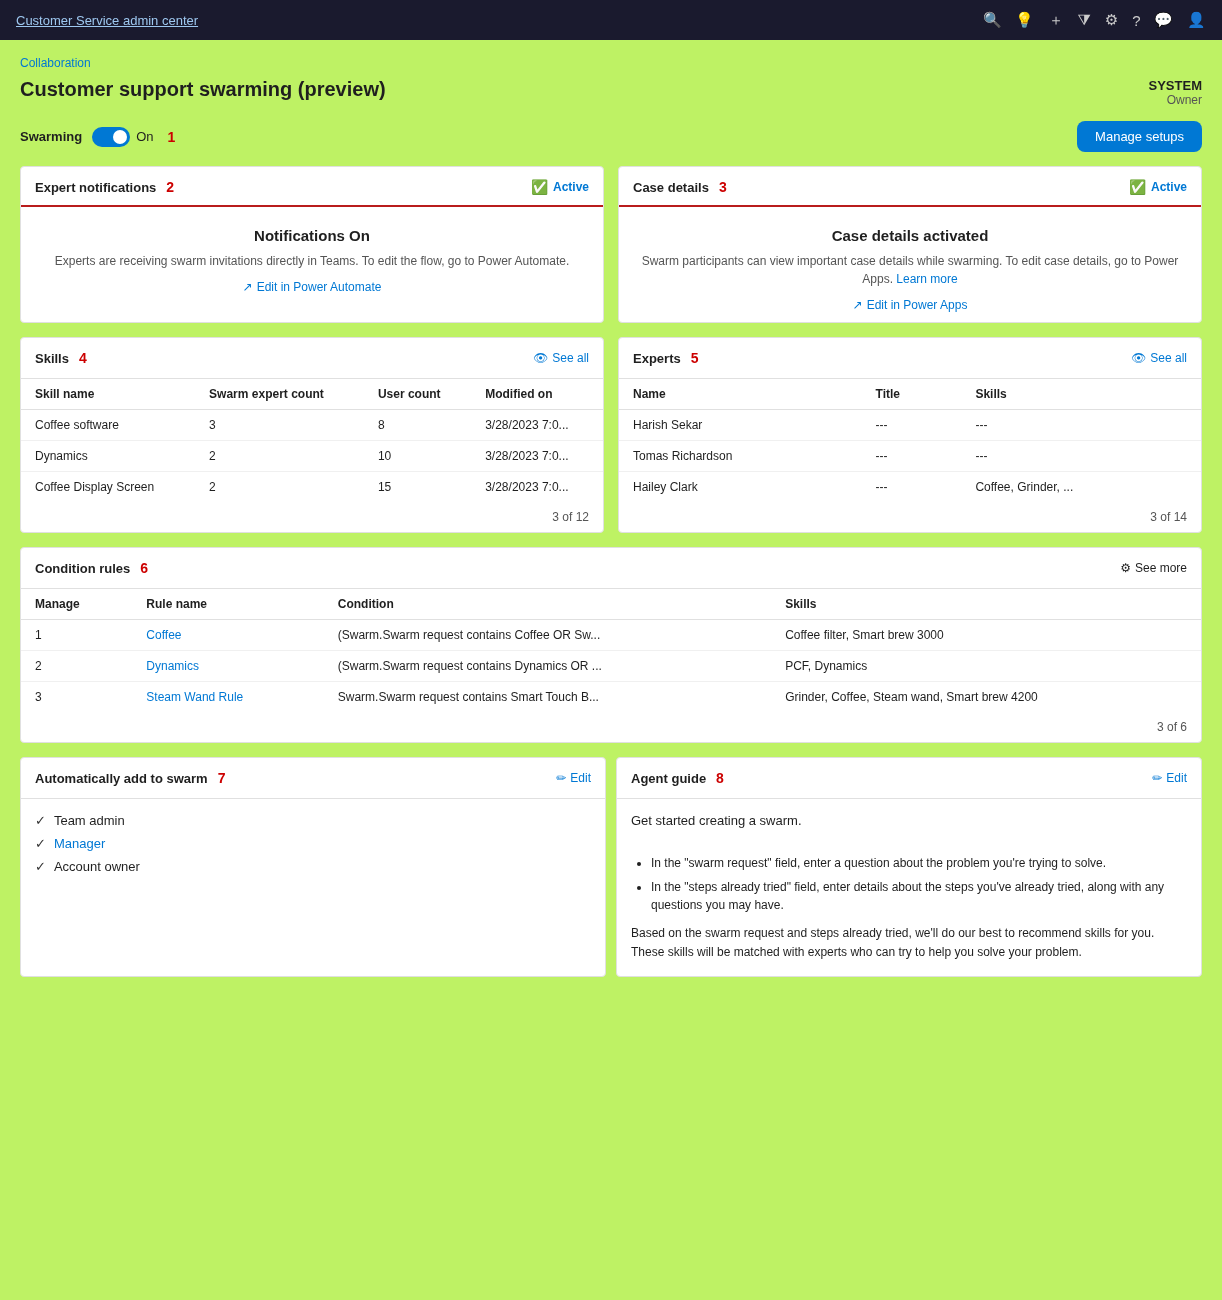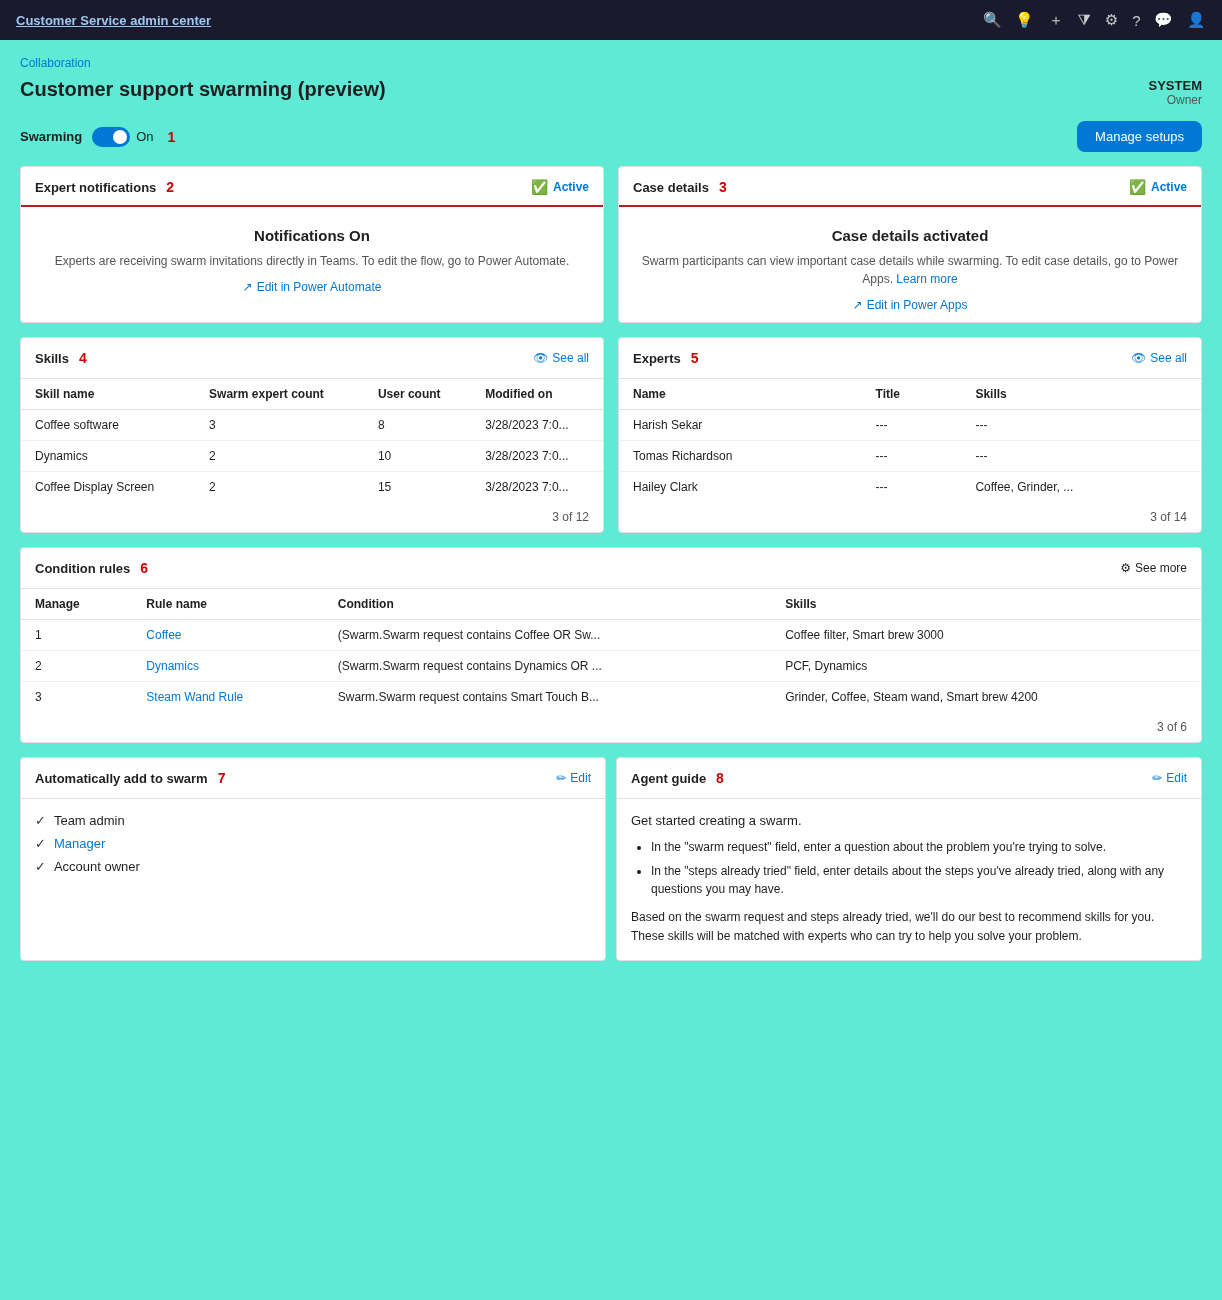--- a/index.html
+++ b/index.html
@@ -8,27 +8,27 @@
     
     .topbar {
       background: #1a1a2e;
       color: white;
       height: 40px;
       display: flex;
       align-items: center;
       padding: 0 16px;
       justify-content: space-between;
     }
-    .topbar-left { display: flex; gap: 8px; font-weight: bold; }
+    .topbar-left { display: flex; gap: 8px; }
     .topbar-title { font-size: 13px; color: #9ec8f0; text-decoration: underline; cursor: pointer; }
     .topbar-icons { display: flex; align-items: center; gap: 14px; }
     .topbar-icon { color: #ccc; font-size: 15px; cursor: pointer; }
 
     
-    .page { padding: 16px 20px; background: #5eead4; min-height: calc(100vh - 40px); }
+    .page { padding: 16px 20px; background: #bef264; min-height: calc(100vh - 40px); }
 
     
     .breadcrumb { color: #0078d4; font-size: 12px; margin-bottom: 8px; cursor: pointer; }
 
     
     .page-header { display: flex; justify-content: space-between; align-items: flex-start; margin-bottom: 14px; gap: 16px; }
     .page-title { font-size: 20px; font-weight: 600; color: #1f1f1f; }
     .system-owner { text-align: right; }
     .system-label { font-weight: 700; font-size: 13px; color: #1f1f1f; }
     .owner-label { font-size: 12px; color: #555; }
@@ -89,21 +89,21 @@
     .auto-card { background: white; border: 1px solid #e0e0e0; border-radius: 4px; }
     .auto-card-header { display: flex; align-items: center; justify-content: space-between; padding: 12px 14px; border-bottom: 1px solid #e0e0e0; }
     .edit-link { display: flex; align-items: center; gap: 4px; color: #0078d4; font-size: 12px; cursor: pointer; }
     .auto-card-body { padding: 14px; }
     .check-item { display: flex; align-items: center; gap: 8px; margin-bottom: 8px; font-size: 13px; }
     .check-mark { color: #333; font-size: 13px; }
     .check-link { color: #0078d4; cursor: pointer; }
 
     
     .agent-body { padding: 14px; }
-    .agent-intro { font-size: 13px; margin-bottom: 10px; }
+    .agent-intro { font-size: 13px; margin-bottom: 26px; }
     .agent-list { padding-left: 20px; margin-bottom: 10px; }
     .agent-list li { font-size: 12px; color: #1f1f1f; margin-bottom: 6px; line-height: 1.5; }
     .agent-footer { font-size: 12px; color: #1f1f1f; line-height: 1.6; }
   </style>
 </head>
 <body>
 
 <div class="topbar">
   <div class="topbar-left">
     <span class="topbar-title">Customer Service admin center</span>

